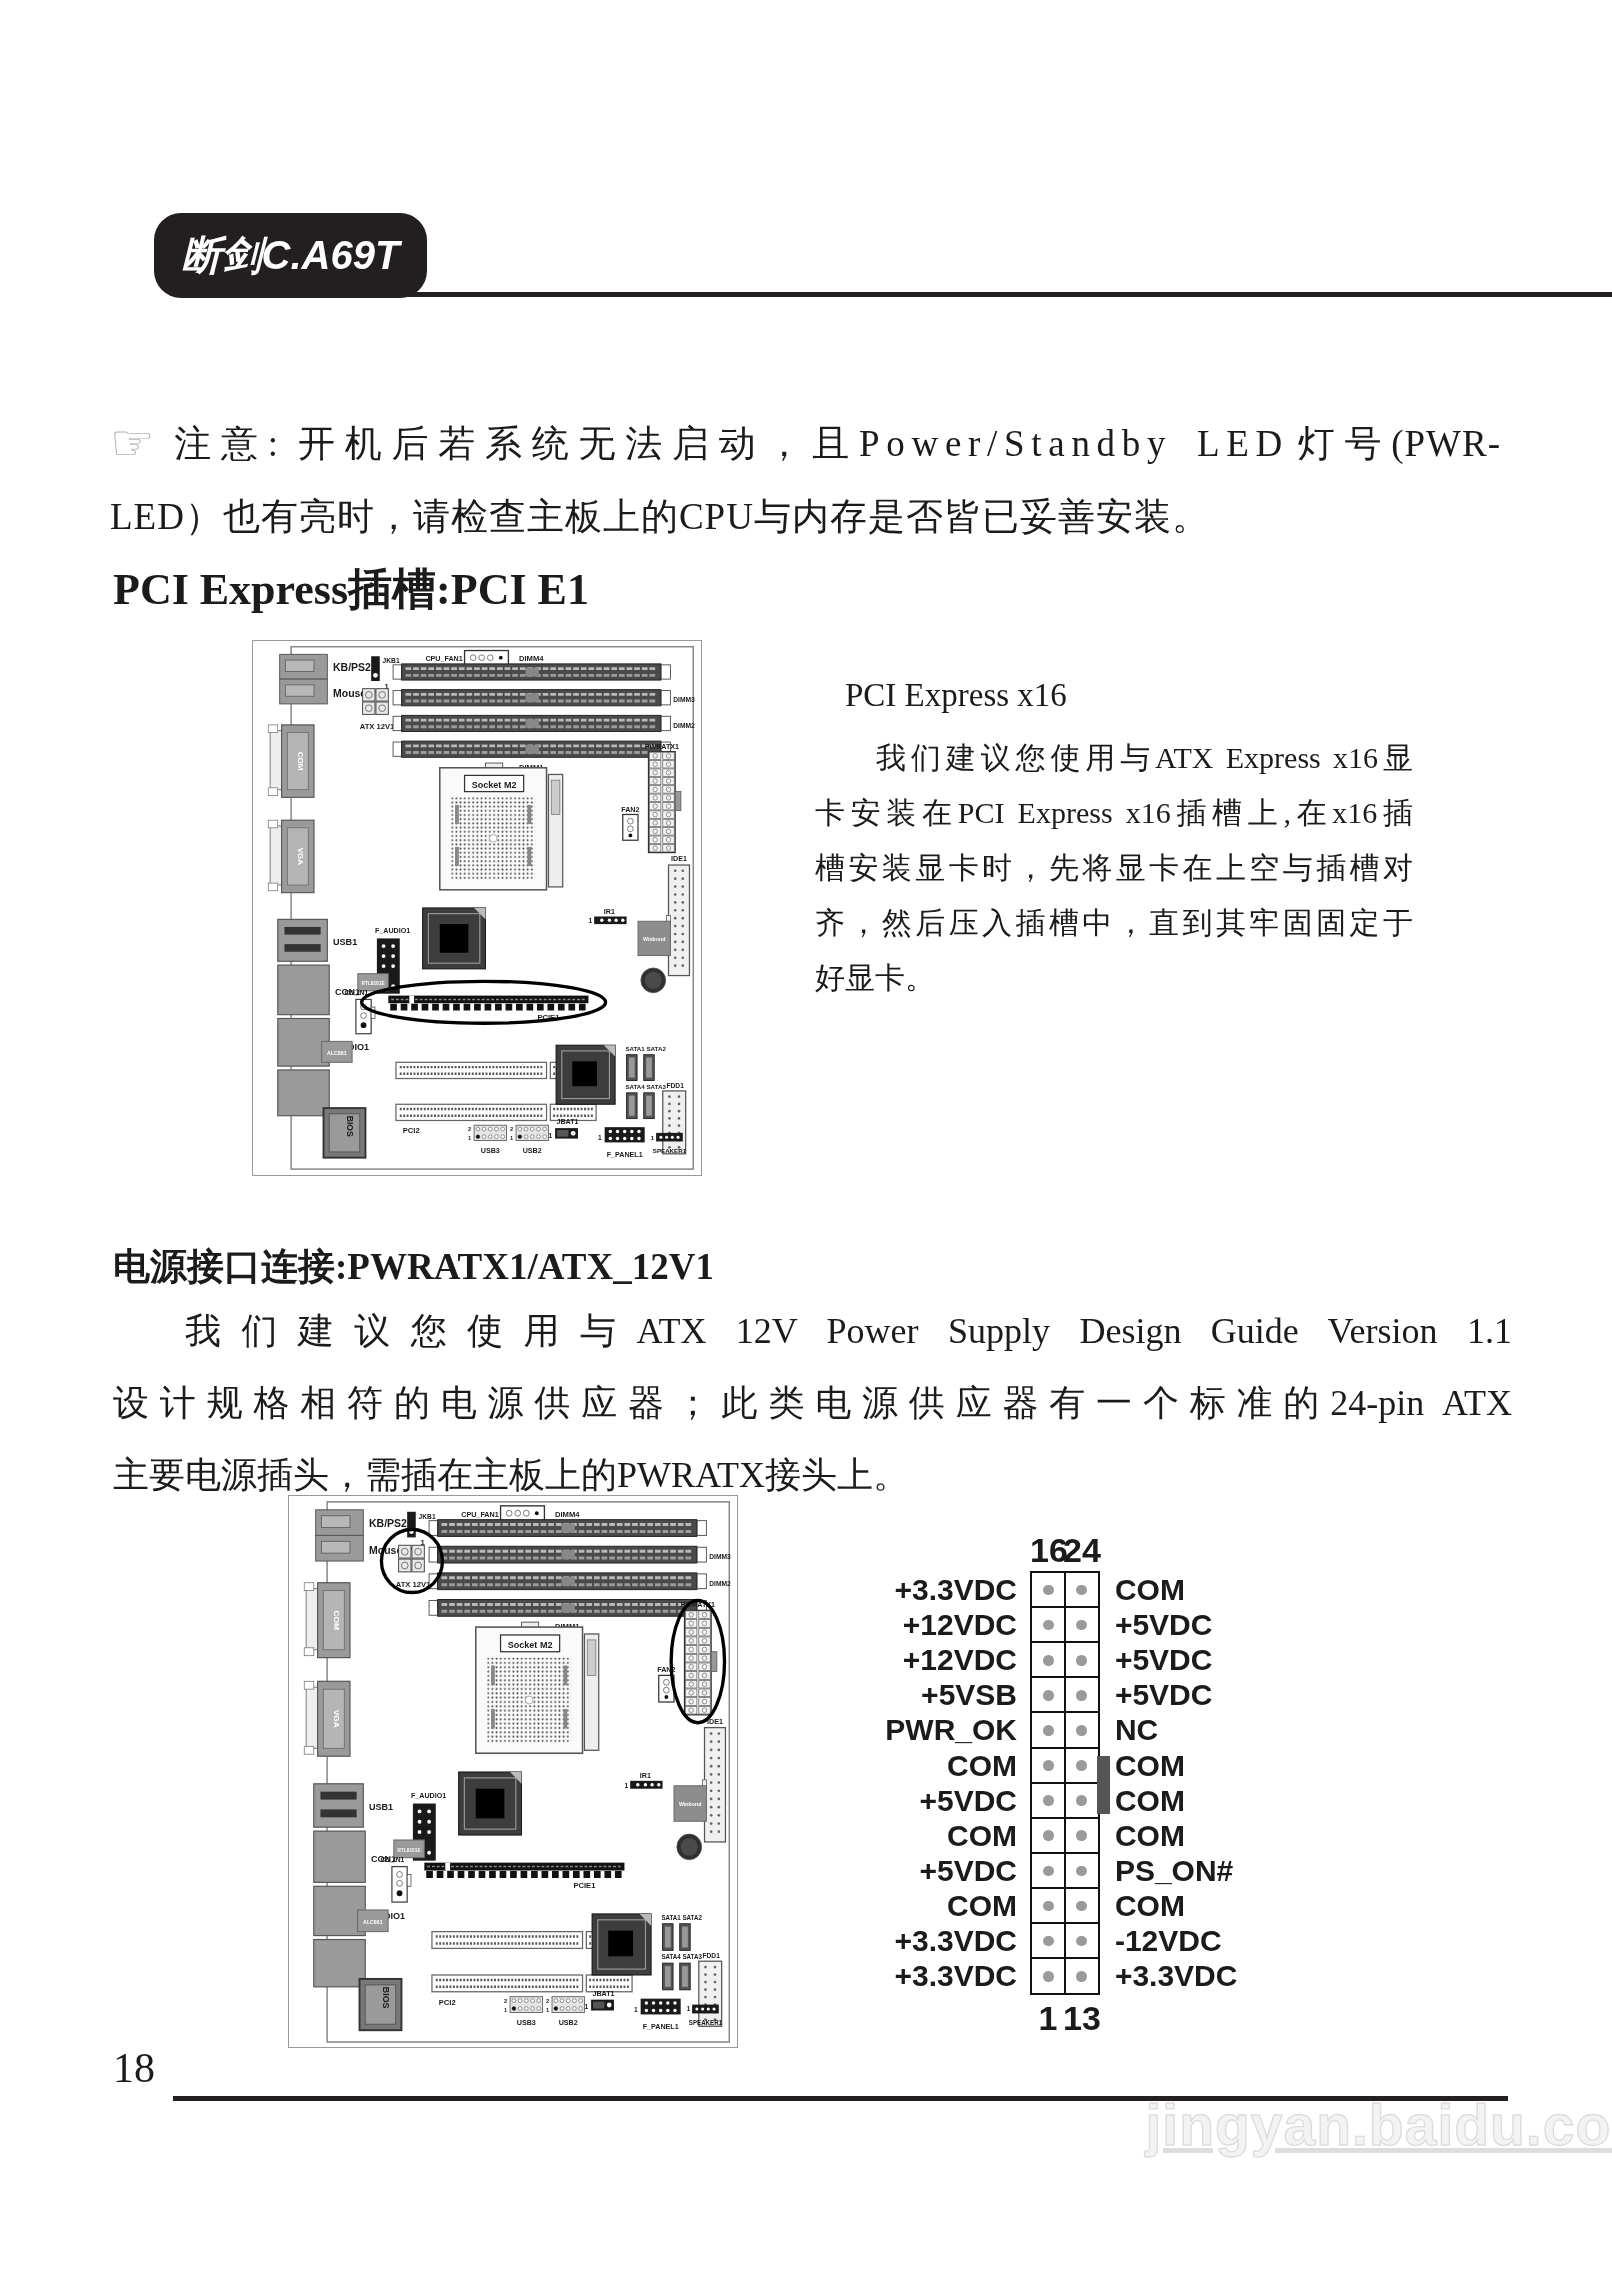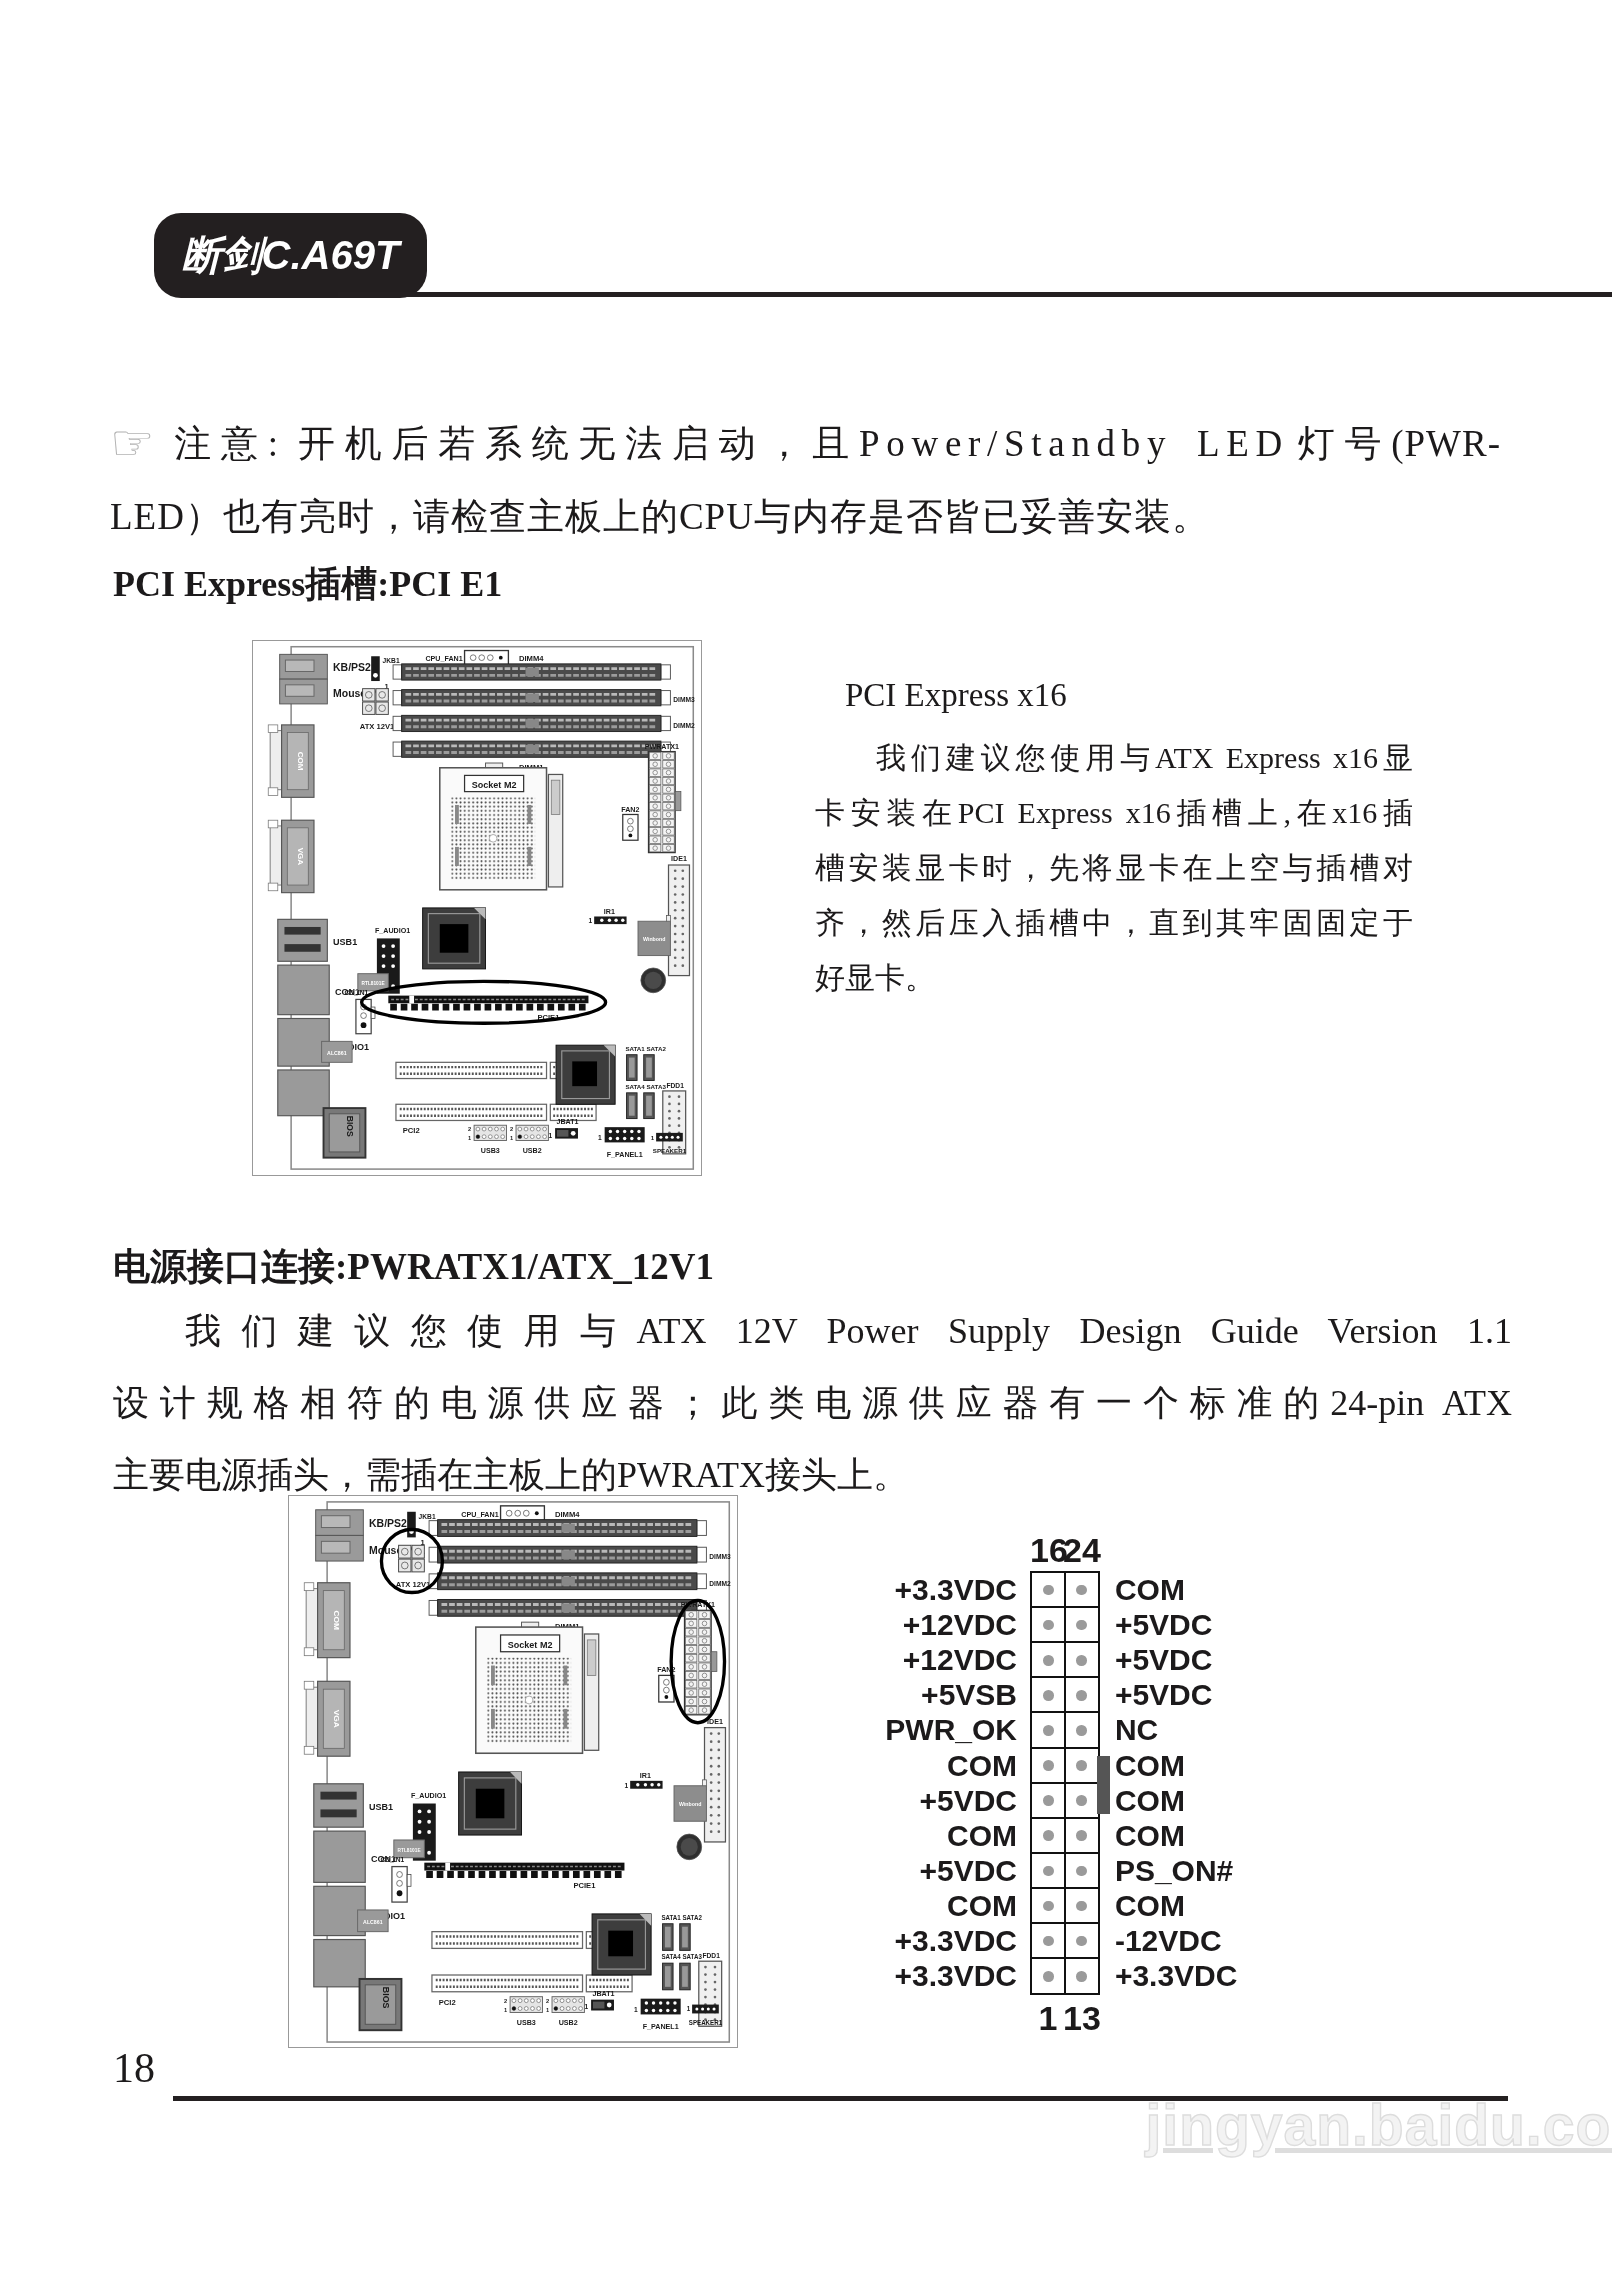--- a/index.html
+++ b/index.html
@@ -6,21 +6,21 @@
   .page{position:relative;width:1612px;height:2287px;background:#fff;overflow:hidden;
         font-family:"Liberation Serif",serif;color:#1c1a1b;}
   .tab{position:absolute;left:154px;top:213px;width:273px;height:85px;background:#231f20;
        border-radius:27px;display:flex;align-items:center;justify-content:center;}
   .tab span{color:#fff;font-family:"Liberation Sans",sans-serif;font-style:italic;font-weight:bold;font-size:40px;}
   .hrule{position:absolute;left:338px;top:292px;width:1274px;height:4.8px;background:#242021;}
   .note{position:absolute;left:110px;top:407px;width:1391px;font-size:37px;line-height:73px;letter-spacing:1px;}
   .note .hand{font-family:"DejaVu Sans",sans-serif;color:#b3b3b3;font-size:50px;margin-right:9.6px;vertical-align:-3.8px;}
   .note .sp{letter-spacing:6.7px;}
   .j{text-align:justify;text-align-last:justify;}
-  .h1{position:absolute;left:113px;top:560px;font-size:36px;font-weight:bold;}
+  .h1{position:absolute;left:113px;top:560px;font-size:44px;font-weight:bold;}
   .h2{position:absolute;left:113px;top:1242px;font-size:37px;font-weight:bold;}
   .figure{position:absolute;border:1px solid #999;background:#fff;box-sizing:border-box;}
   #fig1{left:252px;top:640px;width:450px;height:536px;}
   #fig2{left:288px;top:1495px;width:450px;height:553px;}
   .pcie-sub{position:absolute;left:845px;top:677px;font-size:33px;}
   .pcie-body{position:absolute;left:815px;top:730px;width:598px;font-size:30px;line-height:55px;}
   .pwr-body{position:absolute;left:113px;top:1295px;width:1399px;font-size:36px;line-height:72px;}
   
   .pinout{position:absolute;left:836px;top:1529px;width:500px;font-family:"Liberation Sans",sans-serif;}
   .po-head,.po-foot{display:flex;padding-left:194px;height:42px;}

